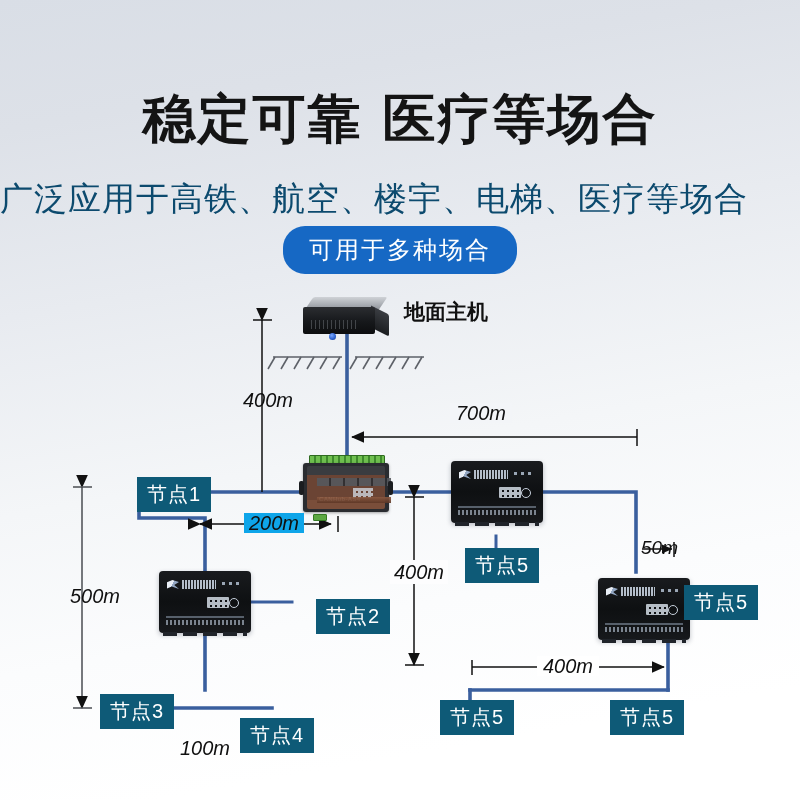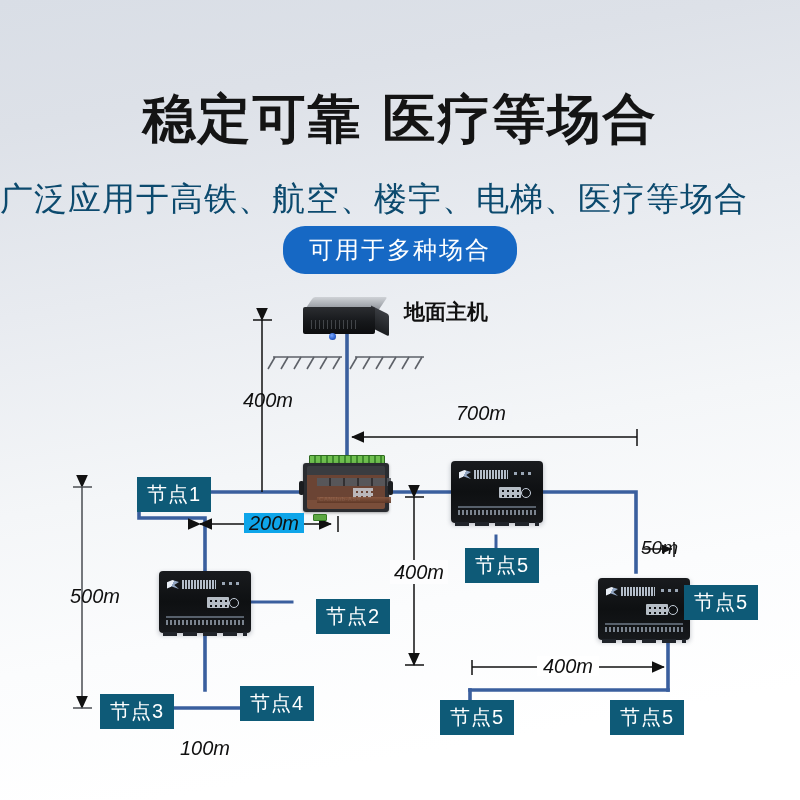--- a/index.html
+++ b/index.html
@@ -324,21 +324,21 @@
     <div class="line2"></div>
     <div class="line3"></div>
     <div class="feet"></div>
   </div>
 
   <div class="hostlabel" style="left:404px;top:301px;">地面主机</div>
 
   <div class="nlabel" style="left:117px;top:477px;margin-left:20px;">节点1</div>
   <div class="nlabel" style="left:293px;top:599px;margin-left:23px;">节点2</div>
   <div class="nlabel" style="left:100px;top:694px;">节点3</div>
-  <div class="nlabel" style="left:240px;top:686px;">节点4</div>
+  <div class="nlabel" style="left:240px;top:718px;">节点4</div>
   <div class="nlabel" style="left:465px;top:548px;">节点5</div>
   <div class="nlabel" style="left:684px;top:585px;">节点5</div>
   <div class="nlabel" style="left:440px;top:700px;">节点5</div>
   <div class="nlabel" style="left:610px;top:700px;">节点5</div>
 
   <div class="dim" style="left:243px;top:390px;">400m</div>
   <div class="dim" style="left:450px;top:403px;background:#f3f5f8;padding:0 6px;">700m</div>
   <div class="dim" style="left:244px;top:513px;background:#0ea5e9;padding:0 5px;">200m</div>
   <div class="dim" style="left:70px;top:586px;">500m</div>
   <div class="dim" style="left:390px;top:560px;background:#fdfdfe;padding:2px 4px;">400m</div>

